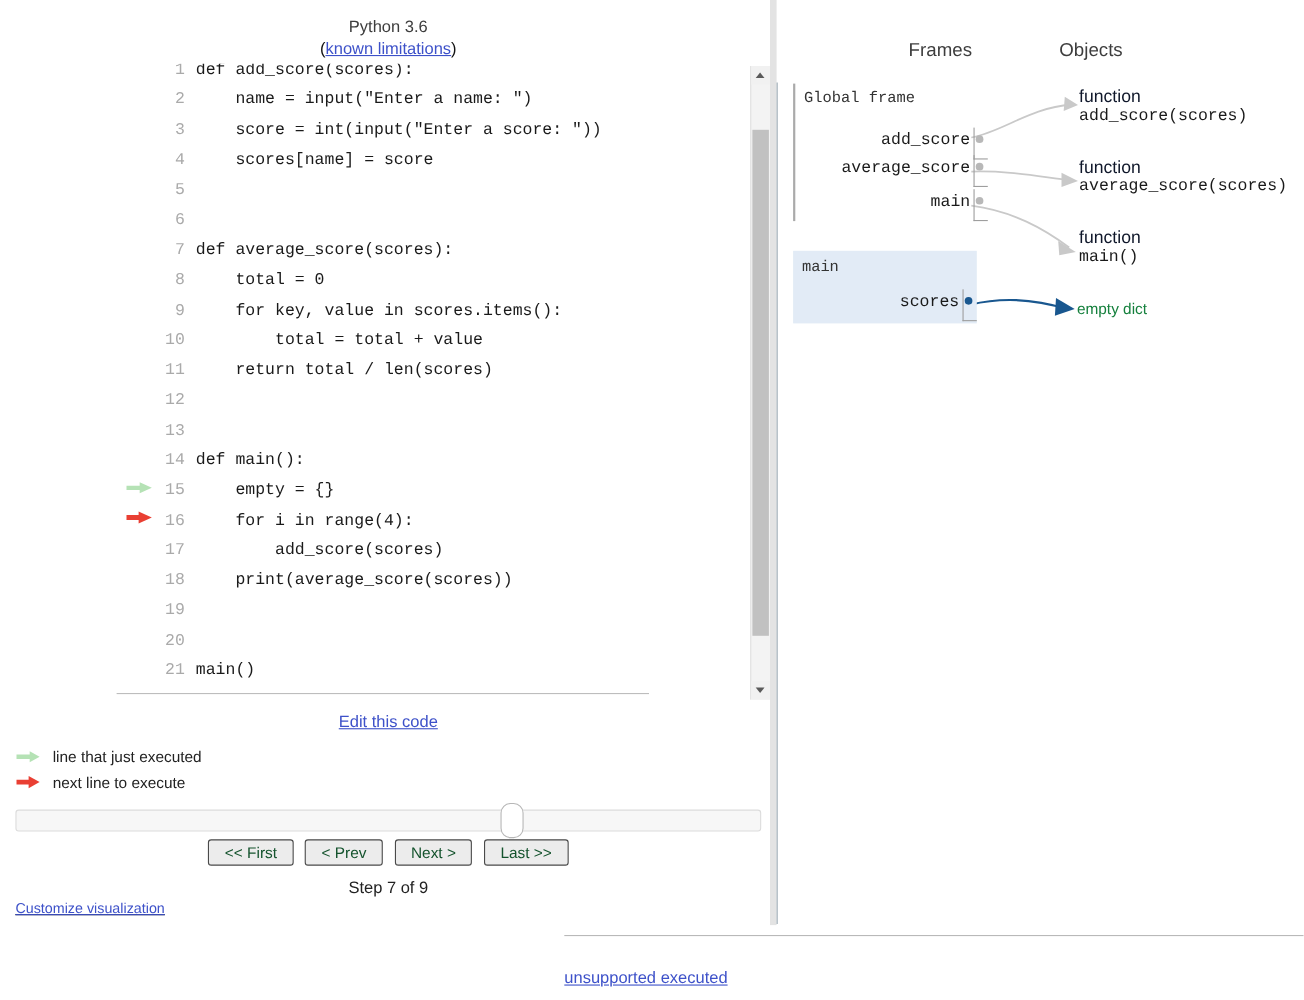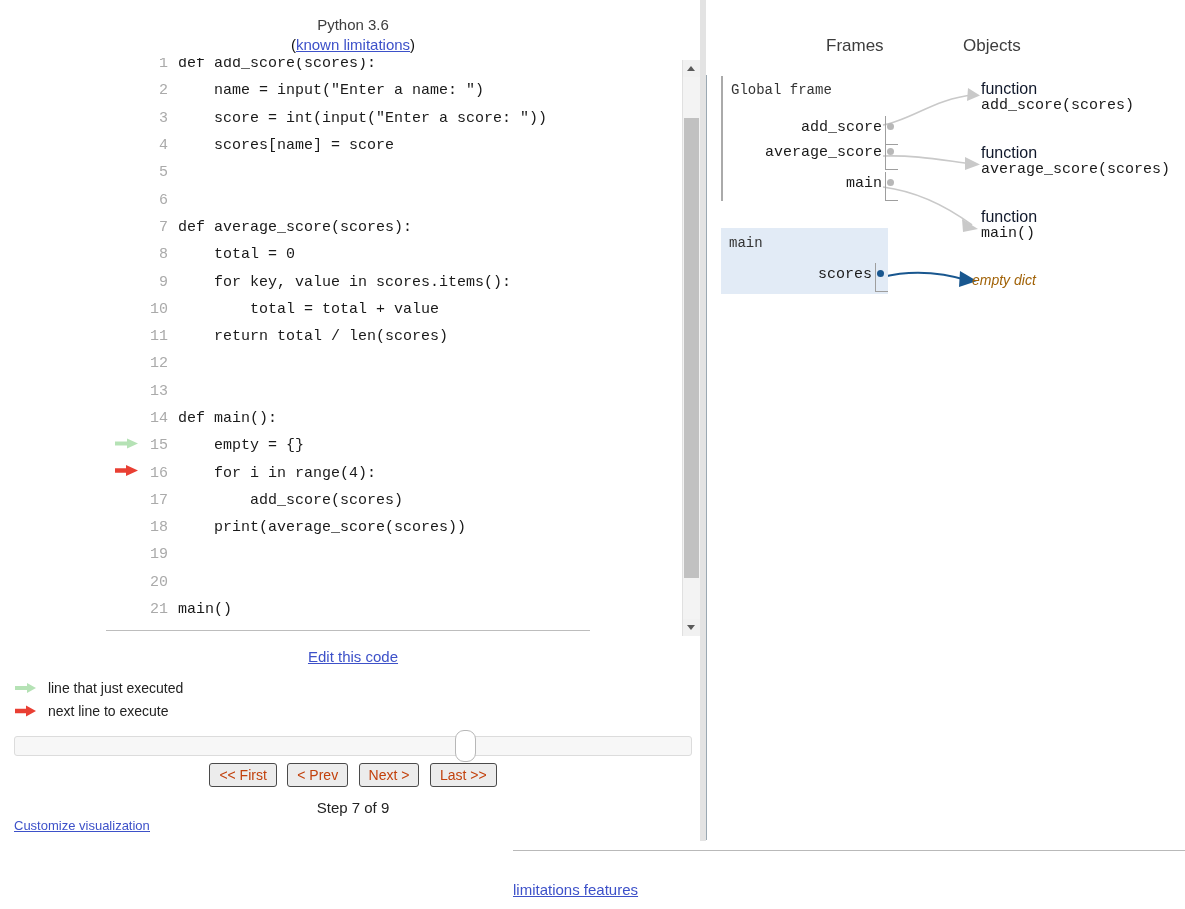--- a/index.html
+++ b/index.html
@@ -186,25 +186,25 @@
 
   #nav-buttons {
     position: absolute;
     left: 0; top: 763px;
     width: 706px;
     text-align: center;
   }
   #nav-buttons button {
     font-family: "Liberation Sans", sans-serif;
     font-size: 14px;
-    color: #c2410c;
+    color: #14532d;
     background: #ececec;
     border: 1px solid #4a4a4a;
     border-radius: 3px;
-    padding: 3px 9px;
+    padding: 3px 14px;
     margin: 0 3px;
     cursor: pointer;
   }
 
   #step-label {
     position: absolute;
     left: 0; top: 799px;
     width: 706px;
     text-align: center;
     font-size: 15px;
@@ -309,25 +309,24 @@
   }
   .obj-val {
     font-family: "Liberation Mono", monospace;
     font-size: 15px;
     color: #1a1a1a;
     display: block;
     line-height: 20px;
   }
   #obj-emptydict {
     position: absolute;
-    left: 266px; top: 272px;
+    left: 273px; top: 272px;
     font-family: "Liberation Sans", sans-serif;
     font-size: 14px;
-    color: #a16207;
-    font-style: italic;
+    color: #15803d;
   }
 
   #connector-svg {
     position: absolute;
     left: 0; top: 0;
     width: 479px; height: 330px;
     pointer-events: none;
   }
 
   
@@ -587,14 +586,14 @@
   </div>
   <div class="obj-entry" style="top:209px;">
     <span class="obj-kind">function</span>
     <span class="obj-val">main()</span>
   </div>
   <div id="obj-emptydict">empty dict</div>
 </div>
 
 <div id="footer-rule"></div>
 <div id="footer-link">
-  <a href="#">limitations features</a>
+  <a href="#">unsupported executed</a>
 </div>
 
 </body></html>

